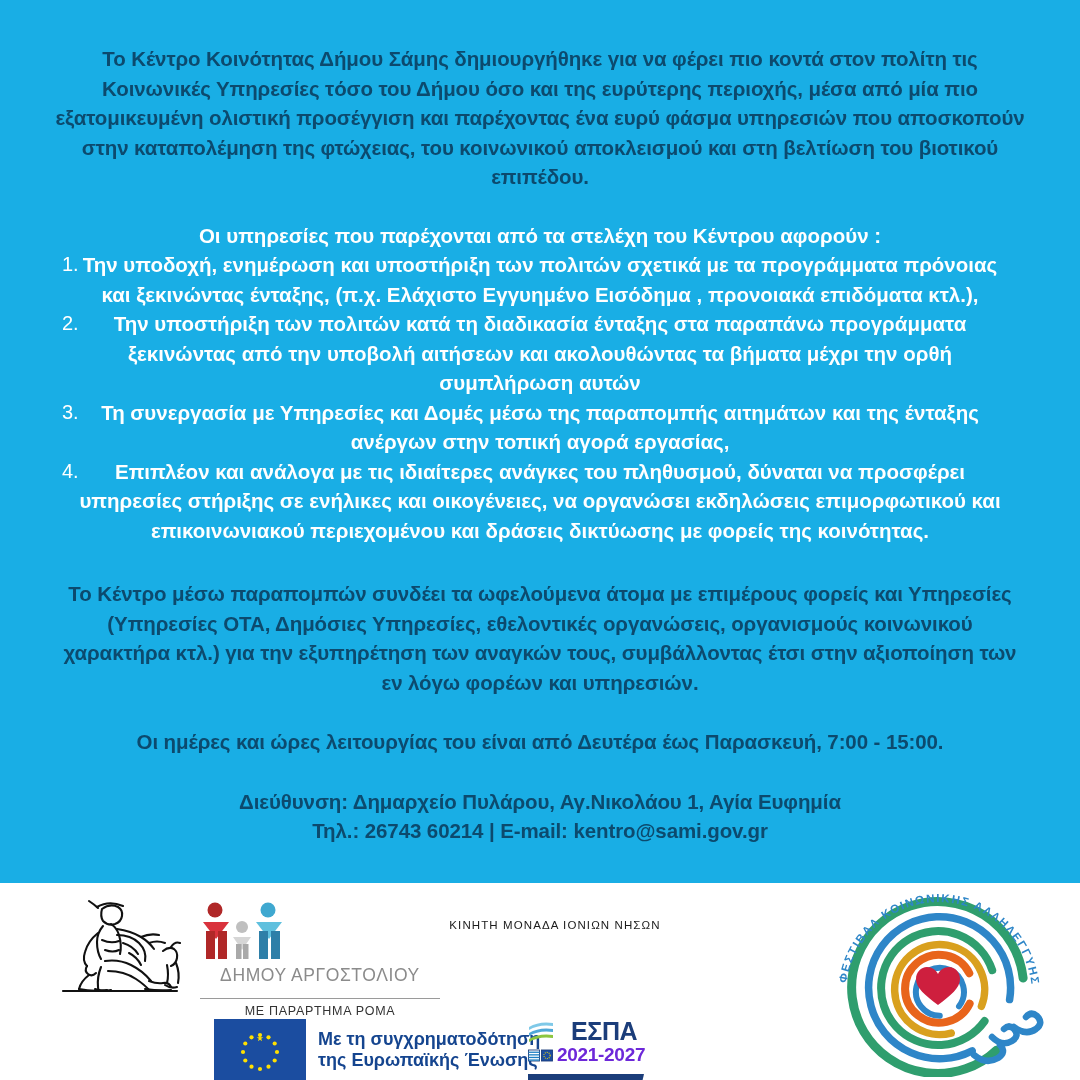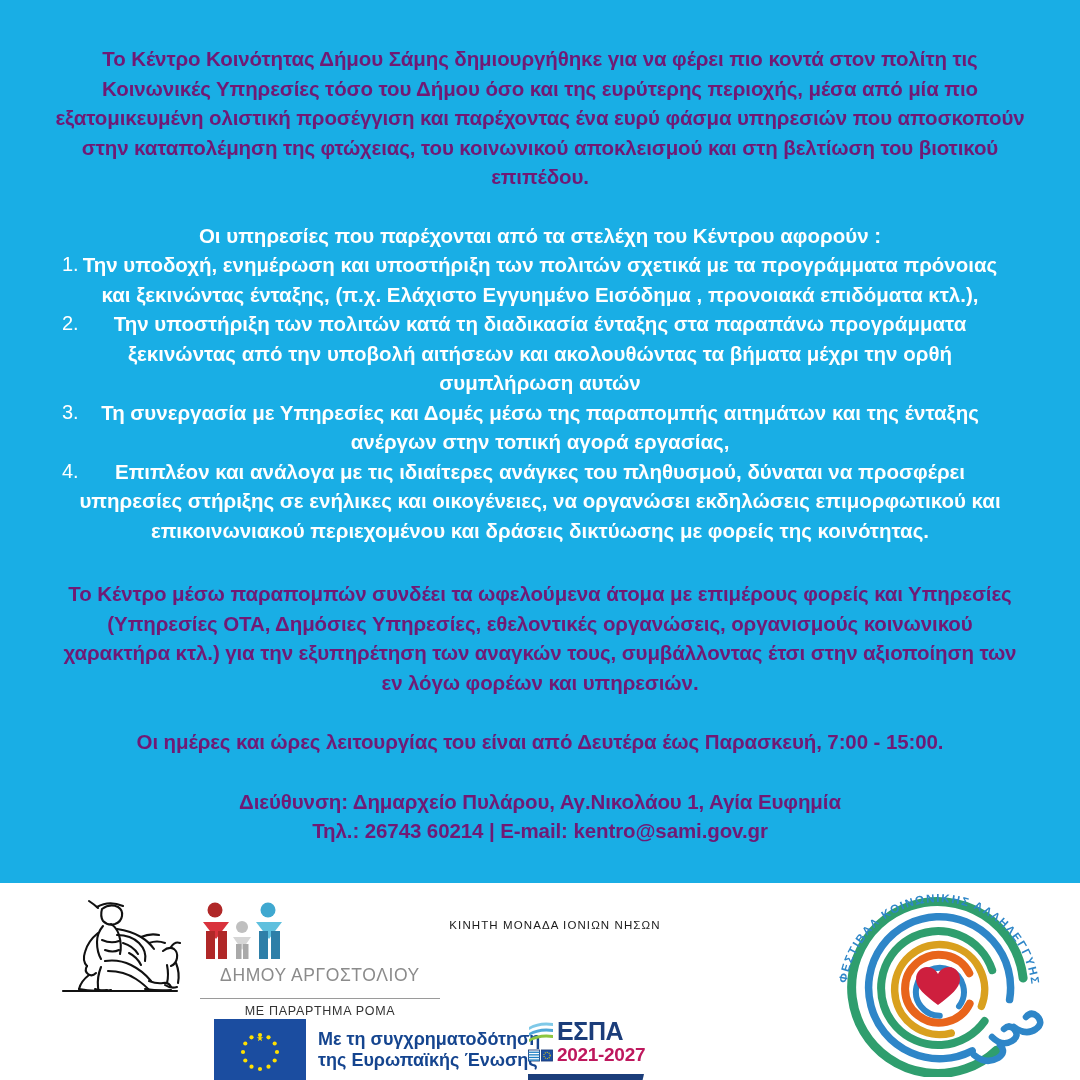--- a/index.html
+++ b/index.html
@@ -29,21 +29,21 @@
     padding: 44px 52px 0 52px;
     color: #ffffff;
   }
   .para {
     text-align: center;
     font-weight: bold;
     font-size: 20.5px;
     line-height: 29.5px;
     letter-spacing: -0.1px;
     margin: 0;
-    color: #701a75;
+    color: #0c4a6e;
   }
   .para.intro { margin-bottom: 0; }
 
   .spacer-sm { height: 29px; }
   .spacer-md { height: 30px; }
   .spacer-lg { height: 34px; }
 
   .lead-line {
     text-align: center;
     font-weight: bold;
@@ -191,39 +191,39 @@
 
   .logo-espa {
     position: absolute;
     left: 528px;
     top: 136px;
     width: 150px;
   }
   .espa-row1 {
     display: flex;
     align-items: flex-end;
-    gap: 3px;
+    gap: 17px;
   }
   .espa-waves { width: 26px; height: 24px; flex: none; }
   .espa-word {
     color: #1B3D7A;
     font-weight: bold;
     font-size: 25px;
     line-height: 25px;
     letter-spacing: -0.4px;
   }
   .espa-row2 {
     display: flex;
     align-items: center;
     gap: 3px;
     margin-top: 1px;
   }
   .espa-minis { width: 26px; height: 13px; flex: none; }
   .espa-years {
-    color: #be185d;
+    color: #6d28d9;
     font-weight: bold;
     font-size: 19px;
     line-height: 19px;
     letter-spacing: -0.3px;
   }
   .espa-tag {
     margin-top: 10px;
     margin-left: 0px;
     background: #1B3D7A;
     color: #ffffff;

